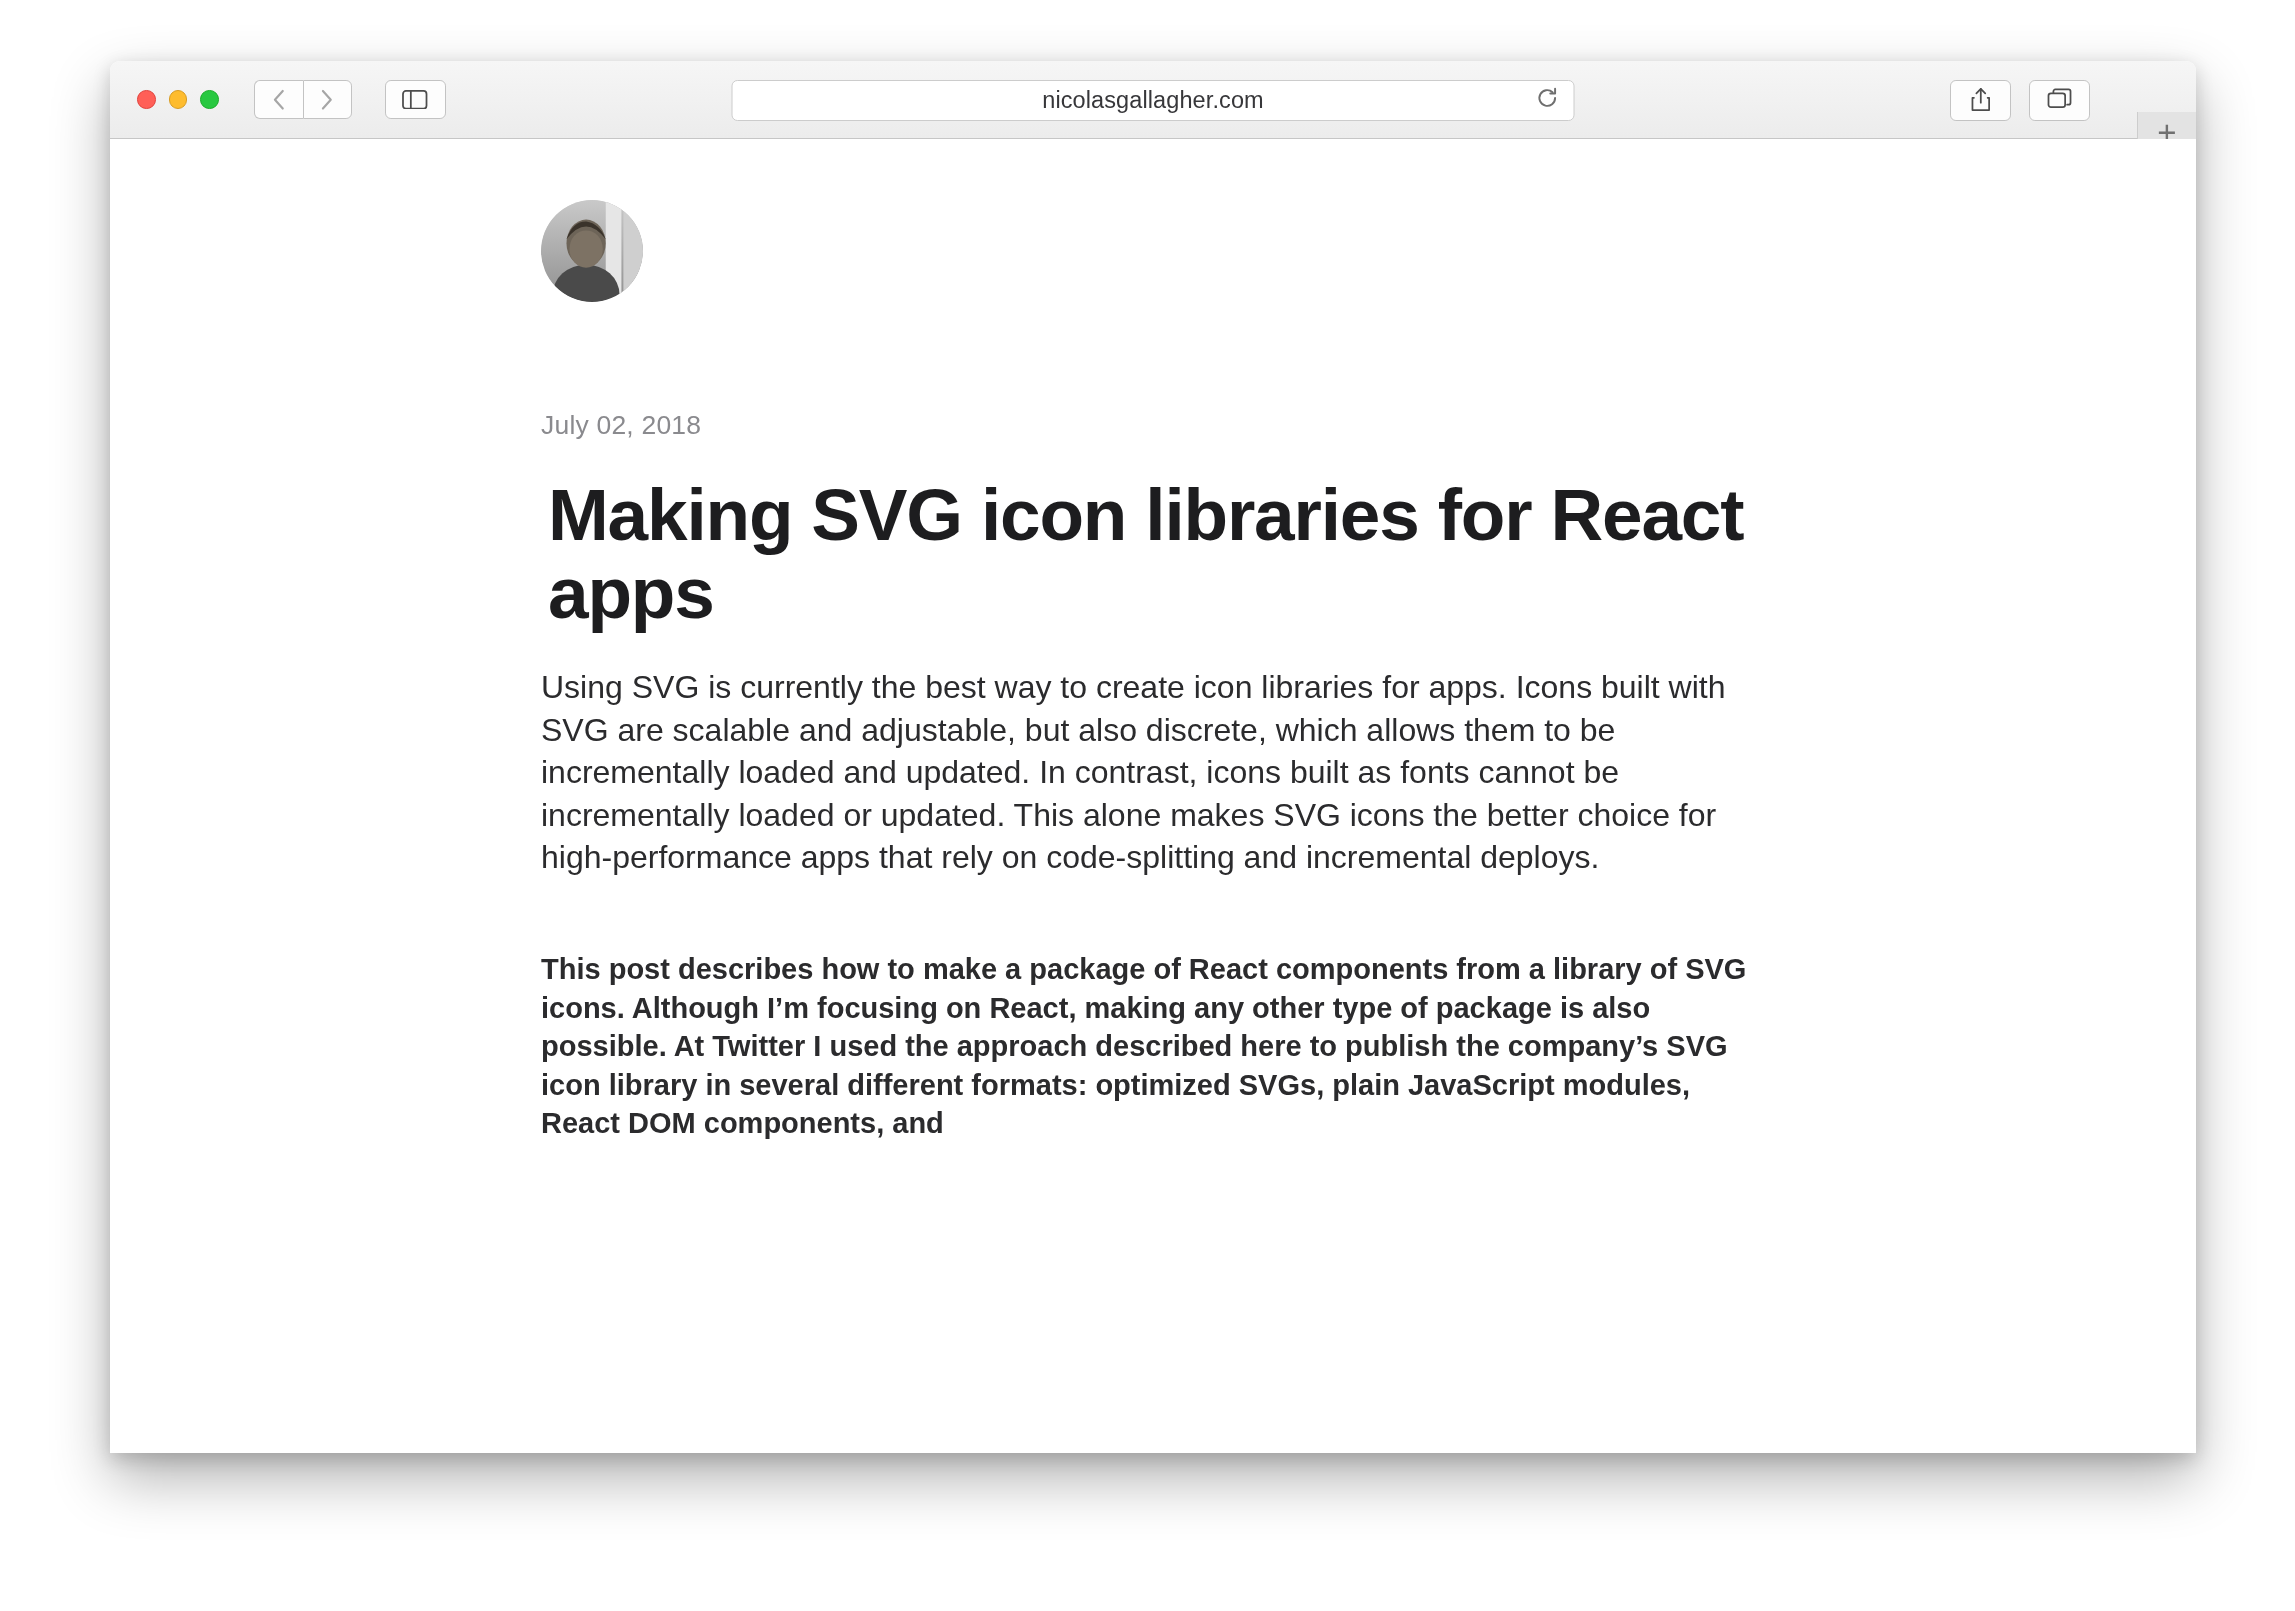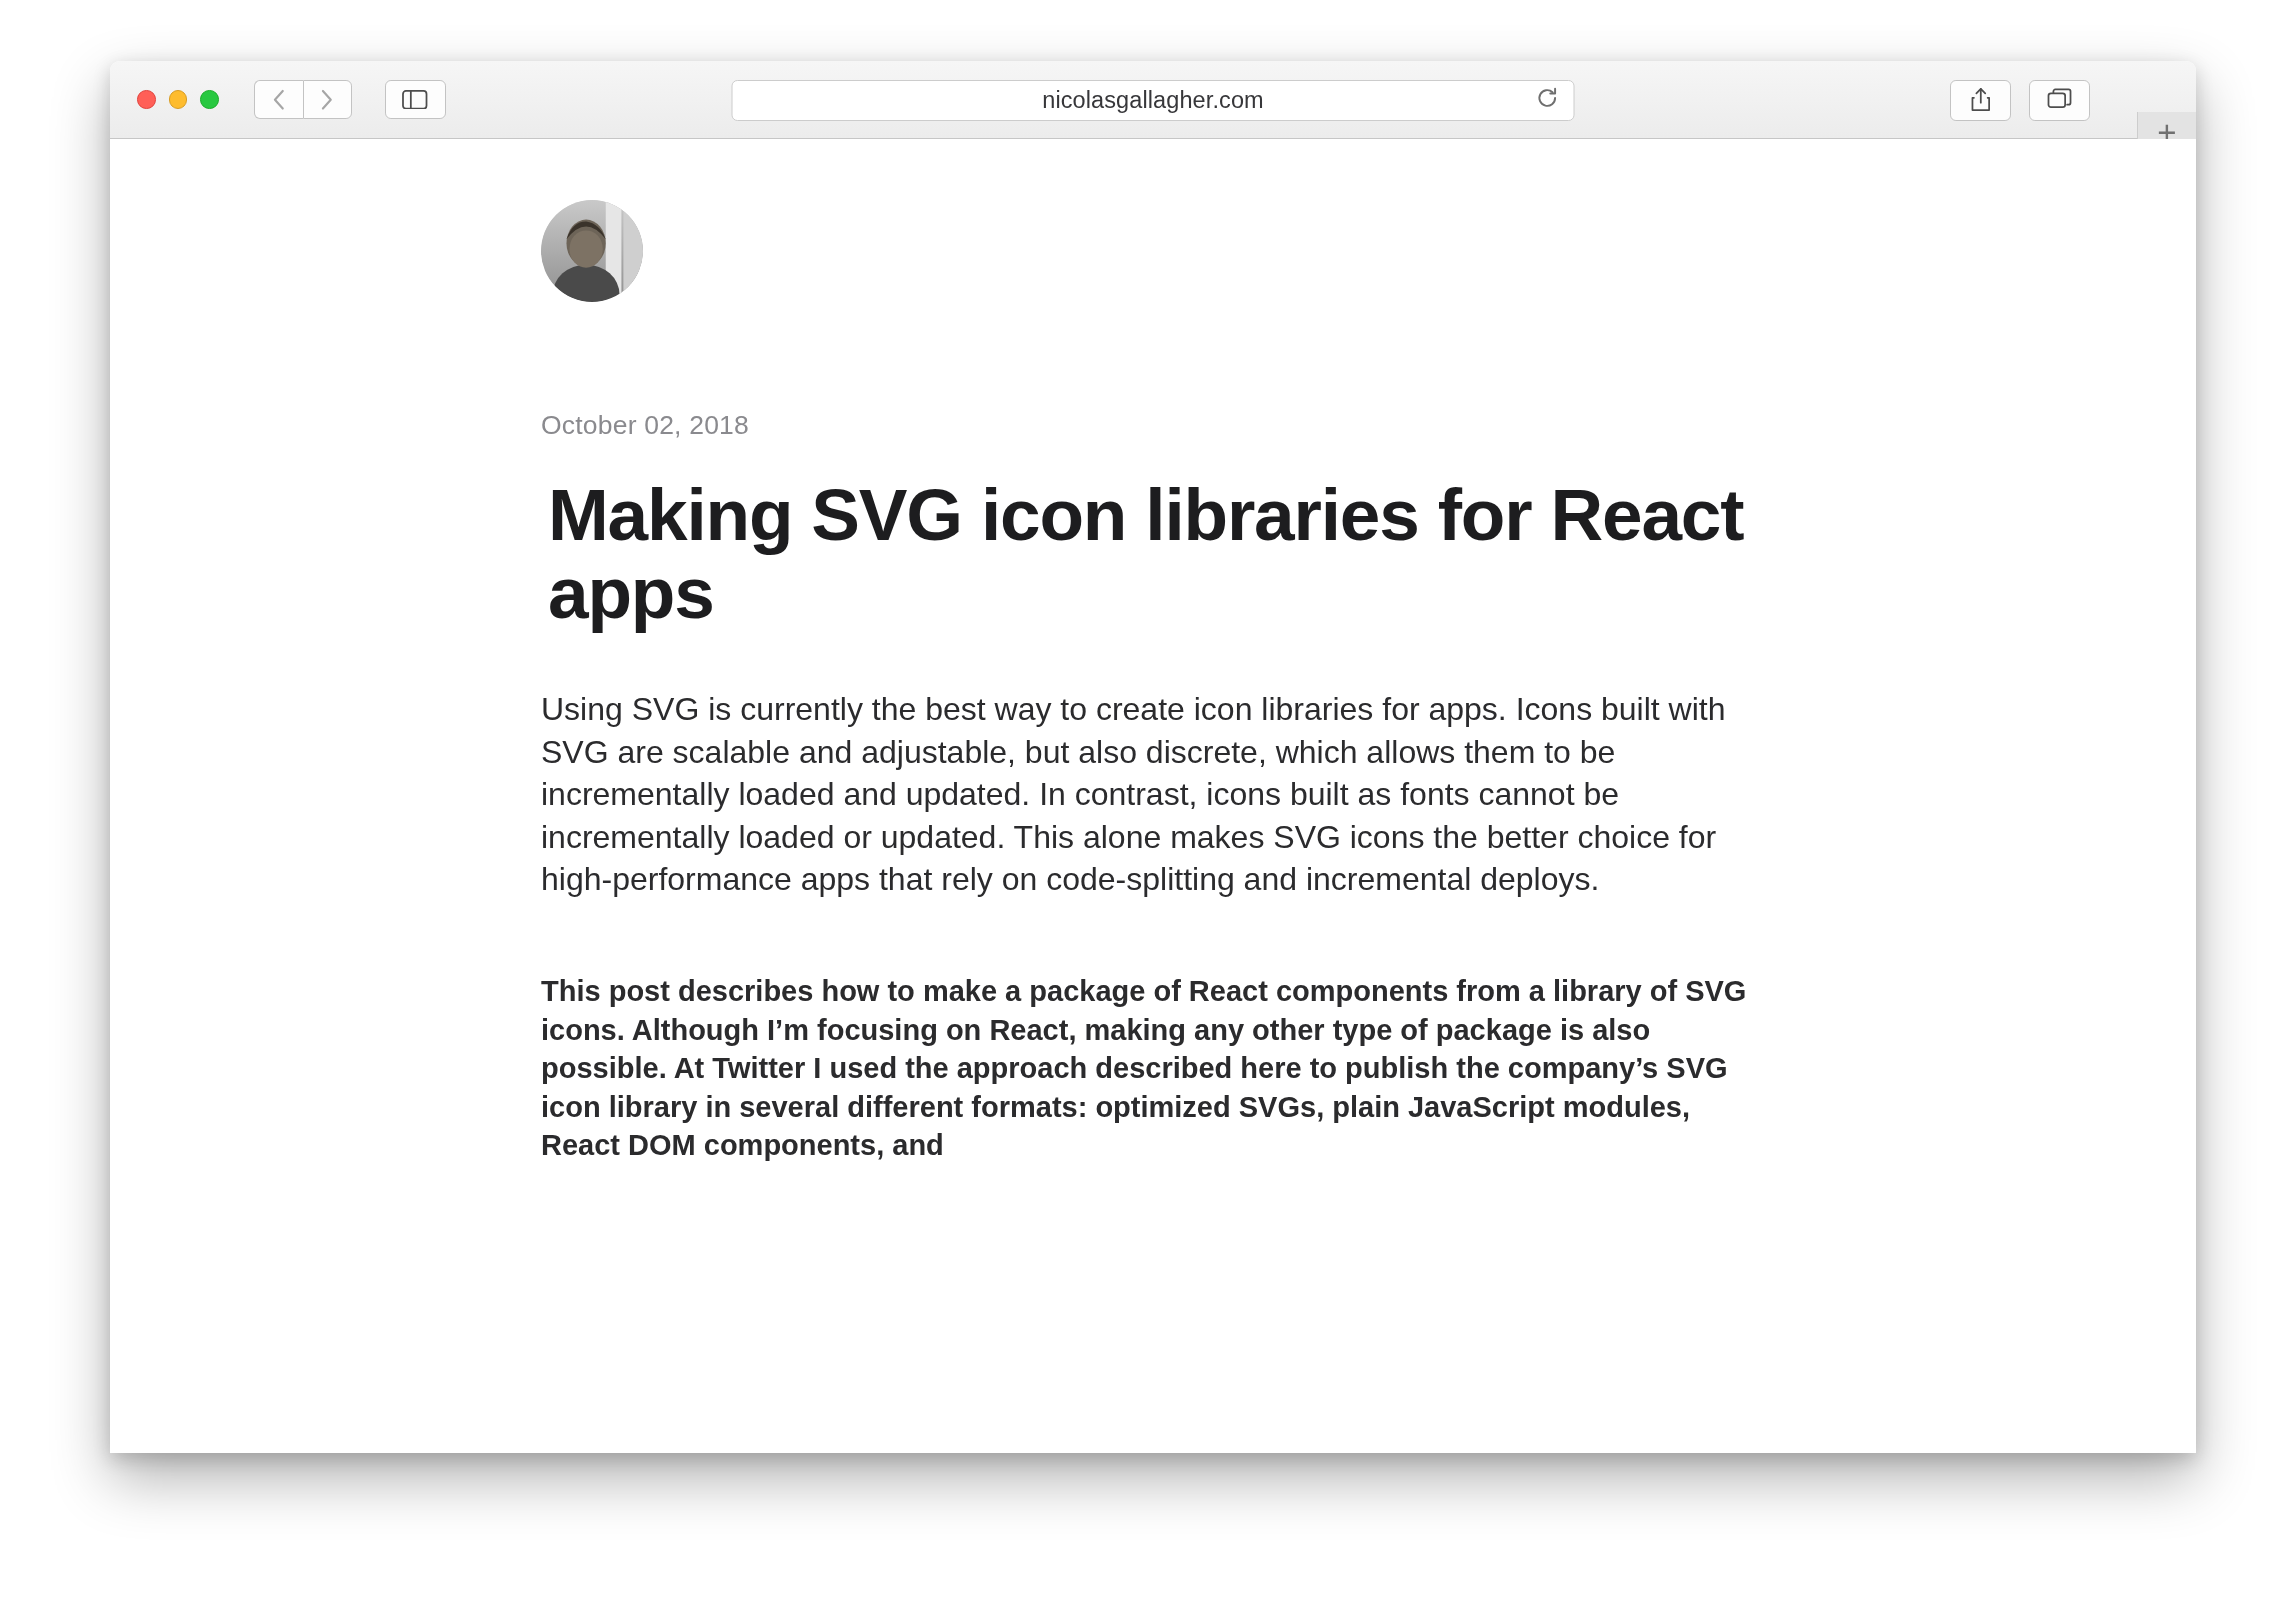--- a/index.html
+++ b/index.html
@@ -192,21 +192,21 @@
   }
 
   .post-para {
     font-size: 30px;
     line-height: 1.31;
     color: #2b2b2d;
     max-width: 1230px;
     margin: 0;
   }
   .post-para.lead {
-    margin-top: 56px;
+    margin-top: 34px;
     font-size: 32px;
     line-height: 1.33;
   }
   .post-para.second {
     margin-top: 71px;
     font-size: 29px;
     line-height: 1.33;
     font-weight: bold;
   }
 </style>
@@ -293,21 +293,21 @@
               <rect x="66" y="0" width="16" height="104" fill="#e6e6e6"></rect>
               <rect x="84" y="0" width="20" height="104" fill="#cfcfcf"></rect>
               <ellipse cx="46" cy="44" rx="20" ry="24" fill="#6d6458"></ellipse>
               <path d="M26 40 Q46 14 66 40 Q60 24 46 22 Q32 22 26 40Z" fill="#3a332b"></path>
               <ellipse cx="46" cy="96" rx="34" ry="30" fill="#4a4a4a"></ellipse>
               <ellipse cx="46" cy="50" rx="17" ry="19" fill="#7d7264"></ellipse>
             </g>
           </svg>
         </div>
 
-        <div class="post-date">October 02, 2018</div>
+        <div class="post-date">July 02, 2018</div>
 
         <h1 class="post-title">Making SVG icon libraries for React apps</h1>
 
         <p class="post-para lead">Using SVG is currently the best way to create icon libraries for apps. Icons built with SVG are scalable and adjustable, but also discrete, which allows them to be incrementally loaded and updated. In contrast, icons built as fonts cannot be incrementally loaded or updated. This alone makes SVG icons the better choice for high-performance apps that rely on code-splitting and incremental deploys.</p>
 
         <p class="post-para second">This post describes how to make a package of React components from a library of SVG icons. Although I’m focusing on React, making any other type of package is also possible. At Twitter I used the approach described here to publish the company’s SVG icon library in several different formats: optimized SVGs, plain JavaScript modules, React DOM components, and</p>
 
       </div>
     </div>
 

